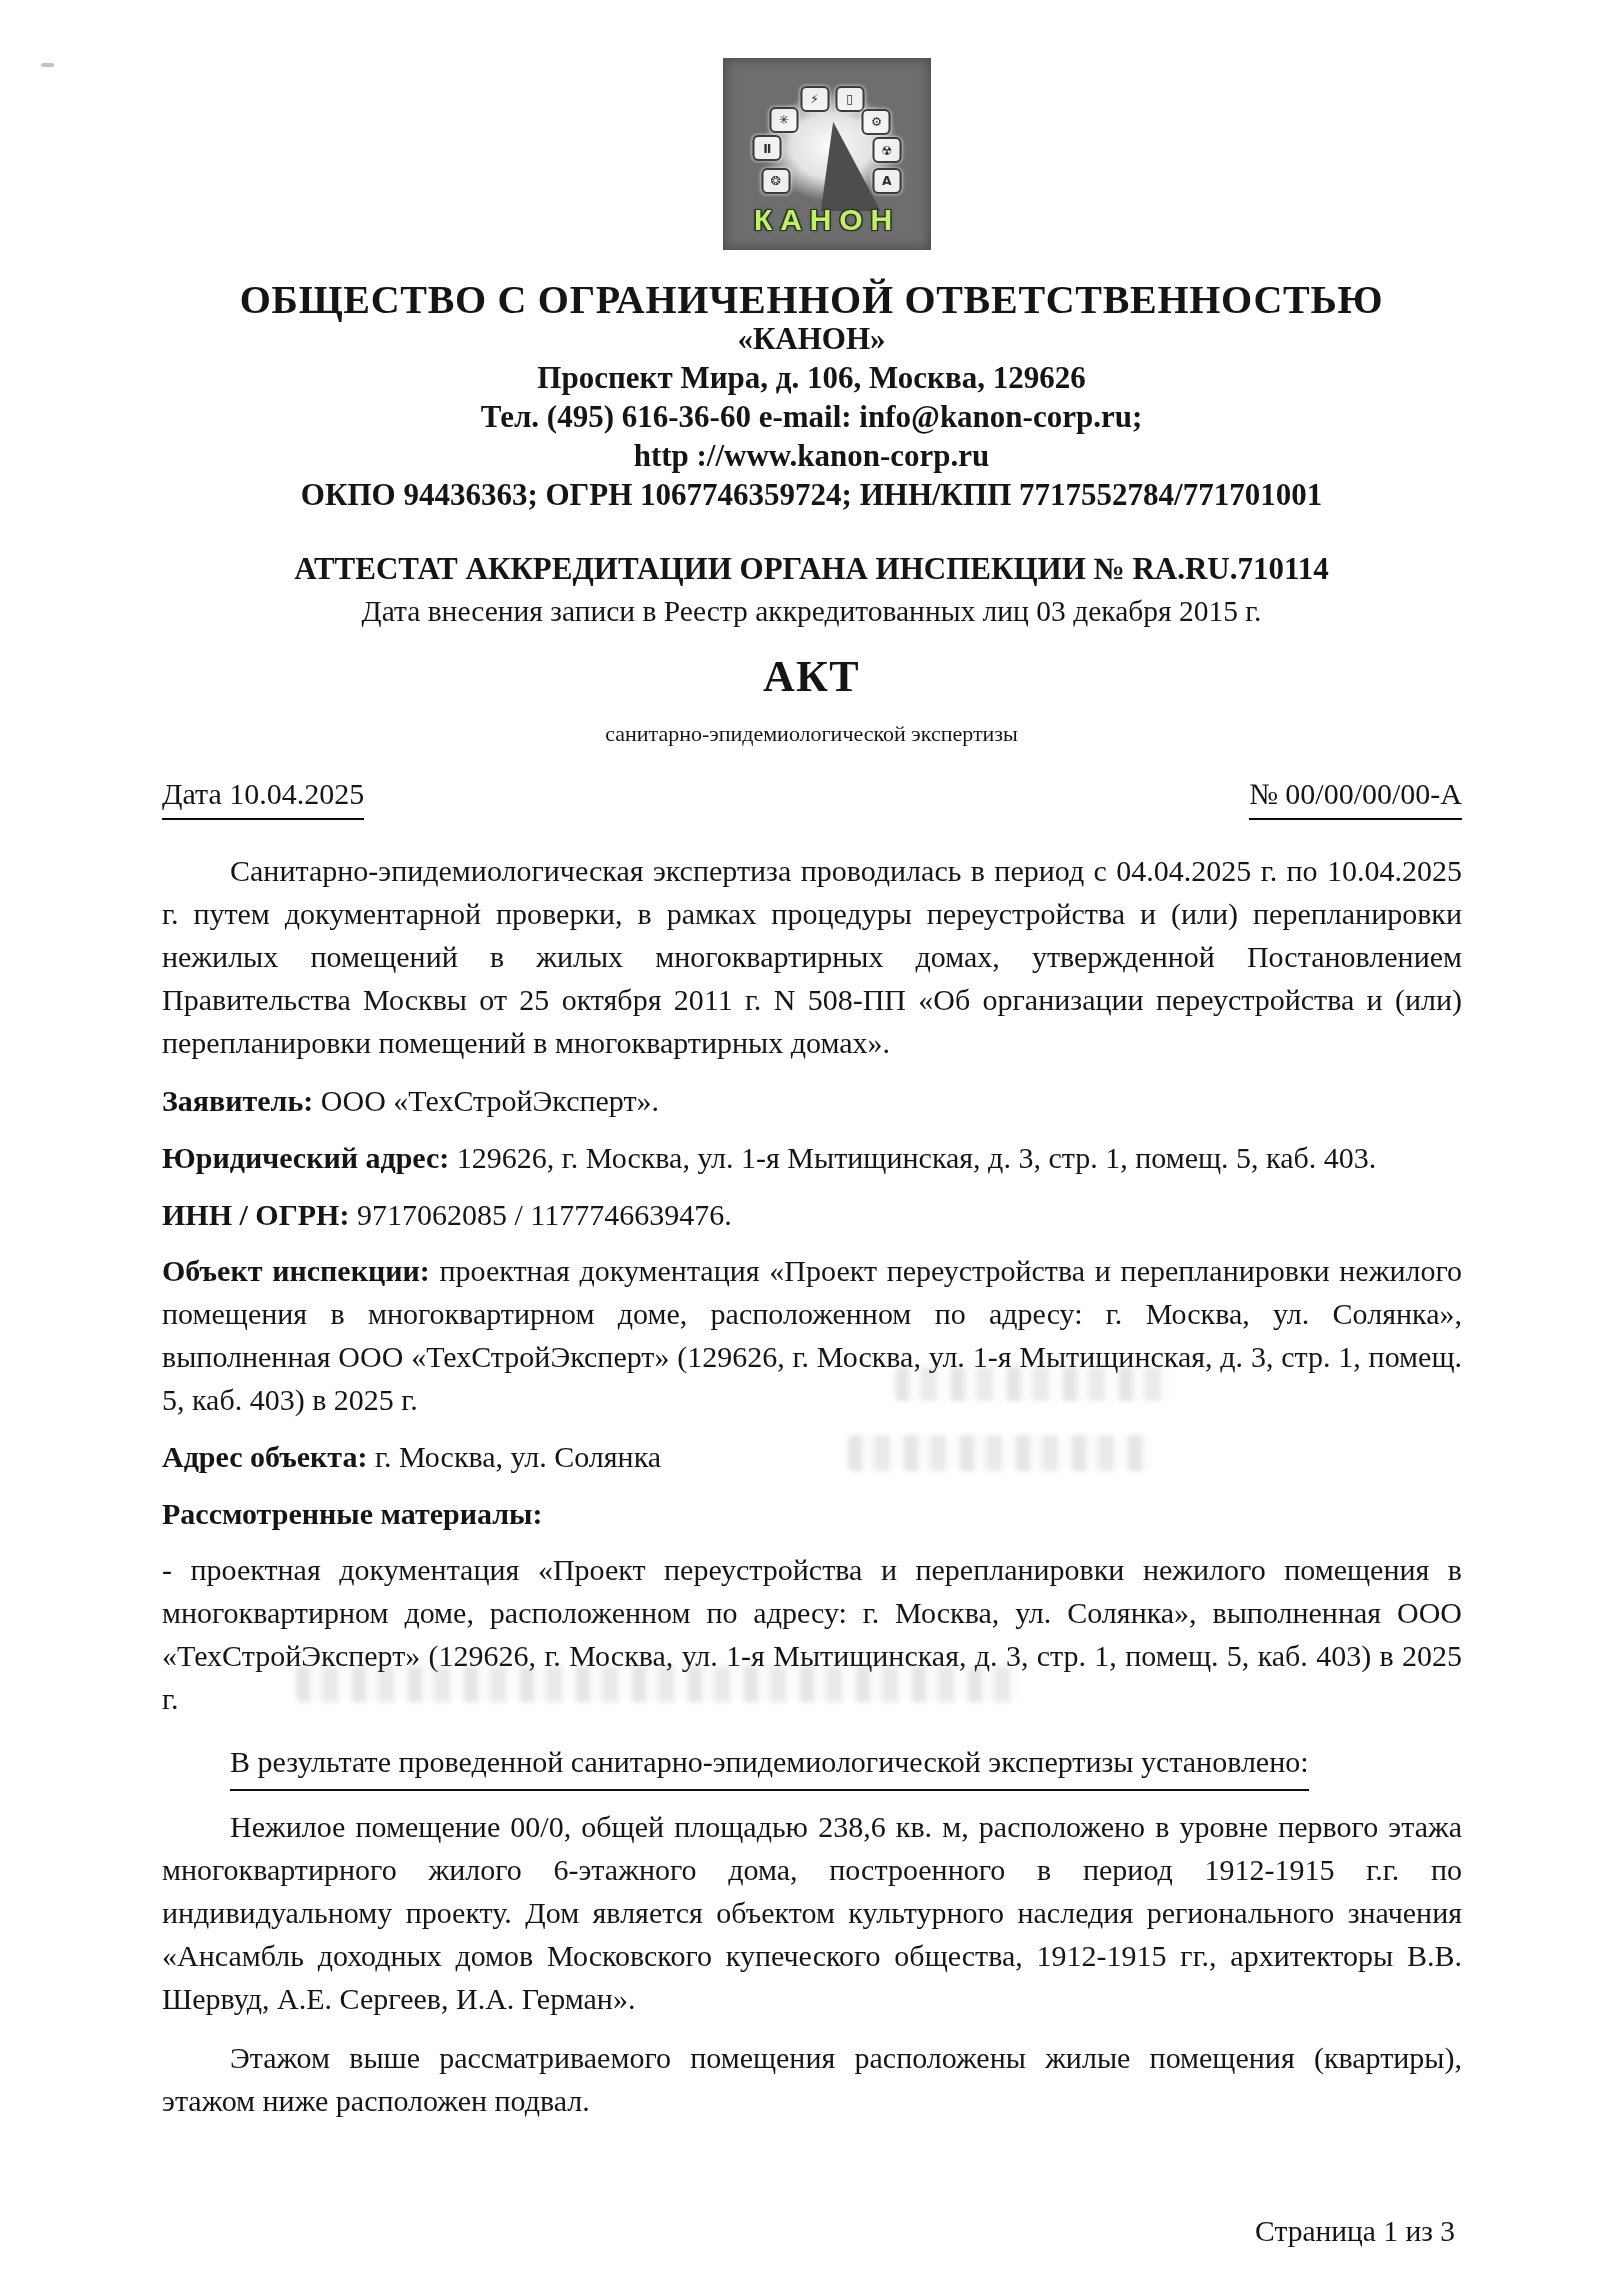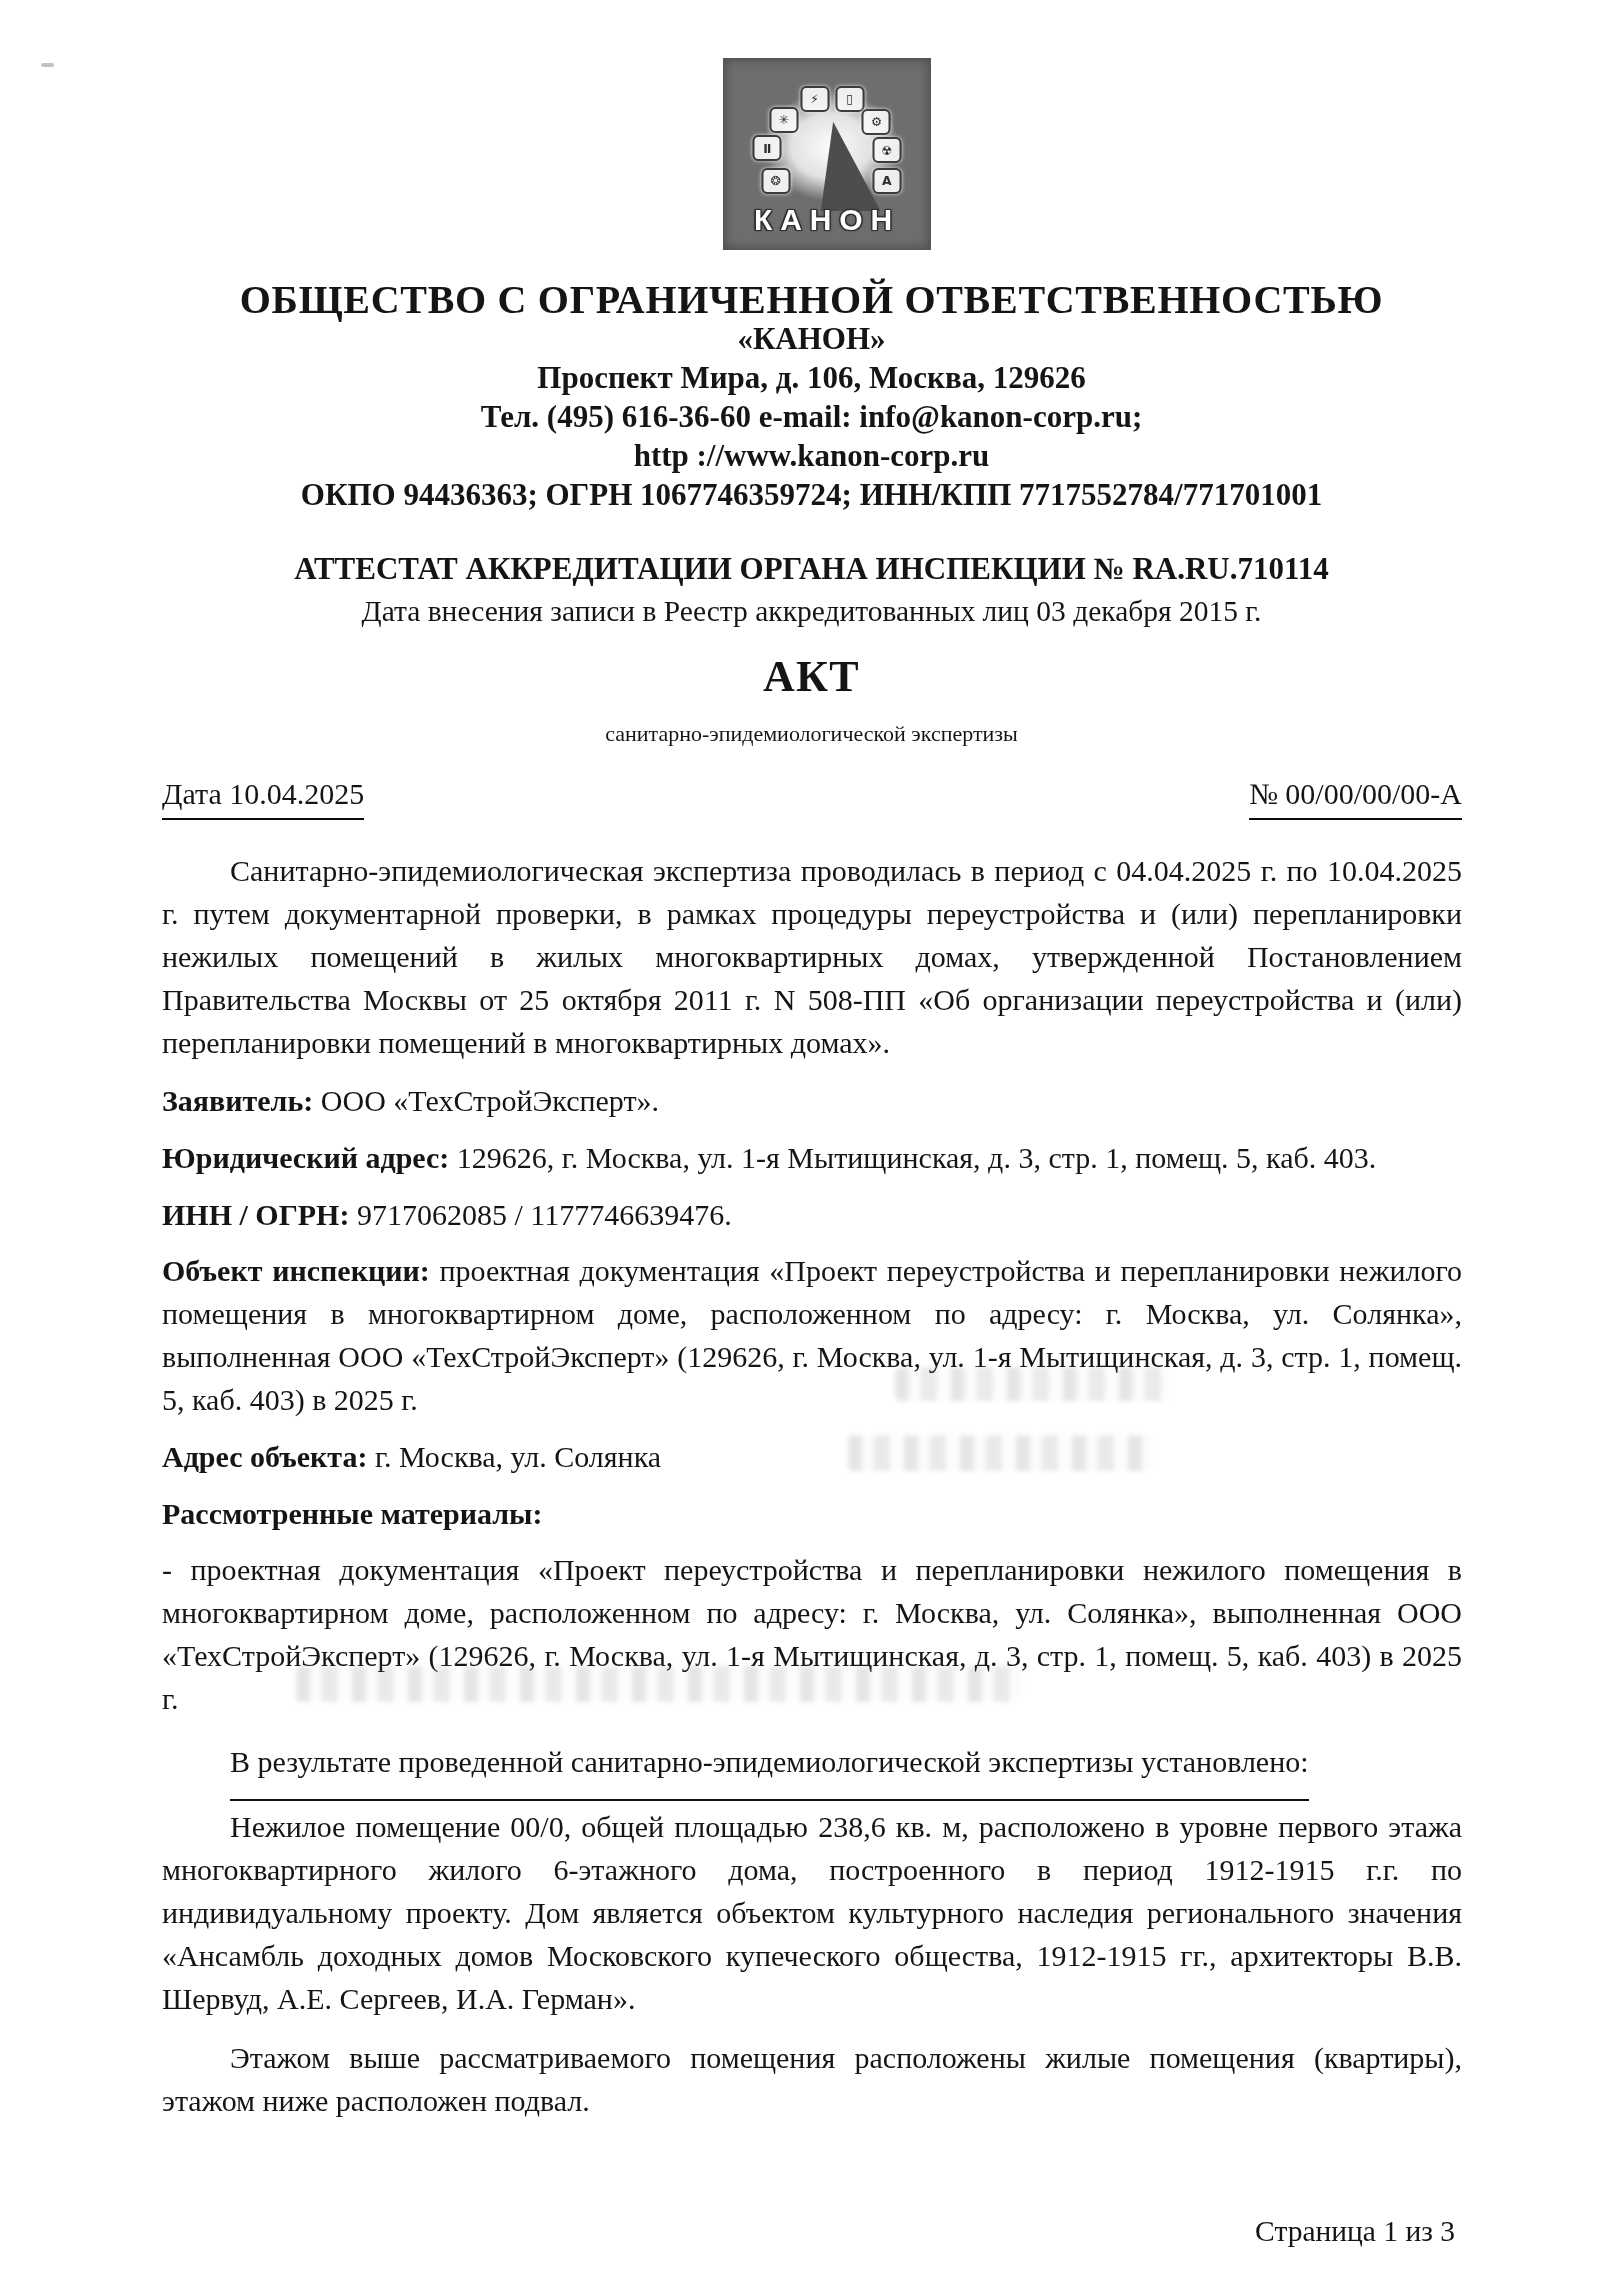--- a/index.html
+++ b/index.html
@@ -31,21 +31,21 @@
     font-family:"DejaVu Sans",sans-serif;font-size:12.4px;font-weight:bold;color:#2e2e2e;
     box-shadow:0 0 3.9px rgba(255,255,255,.8);
   }
   .b1{left:44%;top:21%} .b2{left:61%;top:21%}
   .b3{left:29%;top:32%} .b4{left:74%;top:33%}
   .b5{left:21%;top:47%} .b6{left:79%;top:48%}
   .b7{left:25%;top:64%} .b8{left:79%;top:64%}
   .logo-word{
     position:absolute;left:0;right:0;bottom:11.8px;text-align:center;
     font-family:"Liberation Sans","DejaVu Sans",sans-serif;font-weight:bold;
-    font-size:30px;letter-spacing:7.9px;color:#ffffff;
+    font-size:30px;letter-spacing:7.9px;color:#bef264;
     text-shadow:1.3px 1.3px 0 #2f2f2f,-1.3px -1.3px 0 #2f2f2f,1.3px -1.3px 0 #2f2f2f,-1.3px 1.3px 0 #2f2f2f,0 0 3.3px #222;
   }
   
   .org-header{position:absolute;left:162px;top:280px;width:1299px;text-align:center;}
   .org-line{font-weight:bold;font-size:31px;line-height:39px;}
   .org-line.name{font-size:40px;letter-spacing:0.7px;}
   .attestation{position:absolute;left:162px;top:550px;width:1299px;text-align:center;}
   .attestation .att-line{font-weight:bold;font-size:31px;line-height:37px;}
   .attestation .att-date{font-size:29.5px;line-height:35px;margin-top:7px;}
   
@@ -56,21 +56,21 @@
   
   .content{position:absolute;left:162px;top:772px;width:1300px;font-size:30px;line-height:43px;}
   .meta-row{display:flex;justify-content:space-between;margin-bottom:29px;}
   .meta-row .u{border-bottom:2.6px solid #0c0c0c;padding-bottom:2.6px;}
   p{margin:0;}
   .para{text-align:justify;text-indent:68px;margin-bottom:15.7px;}
   .field{text-align:justify;margin-bottom:13.7px;}
   .lbl{font-weight:bold;}
   .materials-item{text-align:justify;margin-bottom:17px;}
   .concl-head-wrap{margin:19.6px 0 22px 0;text-indent:68px;}
-  .concl-head{border-bottom:2px solid #111;padding-bottom:21px;}
+  .concl-head{border-bottom:2px solid #111;padding-bottom:11px;}
   .footer{position:absolute;right:168px;bottom:47px;font-size:29.5px;}
   
   .ghost{position:absolute;border-radius:5.2px;filter:blur(2.6px);opacity:.32;
     background:repeating-linear-gradient(90deg,rgba(110,110,110,.55) 0 14.4px,rgba(110,110,110,.08) 14.4px 26px,rgba(110,110,110,.45) 26px 42px,rgba(110,110,110,.05) 42px 56px);}
   .g1{left:895px;top:1367px;width:275px;height:34px;}
   .g2{left:848px;top:1435px;width:304px;height:36px;}
   .g3{left:296px;top:1666px;width:727px;height:36px;}
   .corner-mark{position:absolute;left:41px;top:63px;width:13px;height:3.9px;background:#9a9a9a;opacity:.6;border-radius:2px;}
 </style>
 </head>

